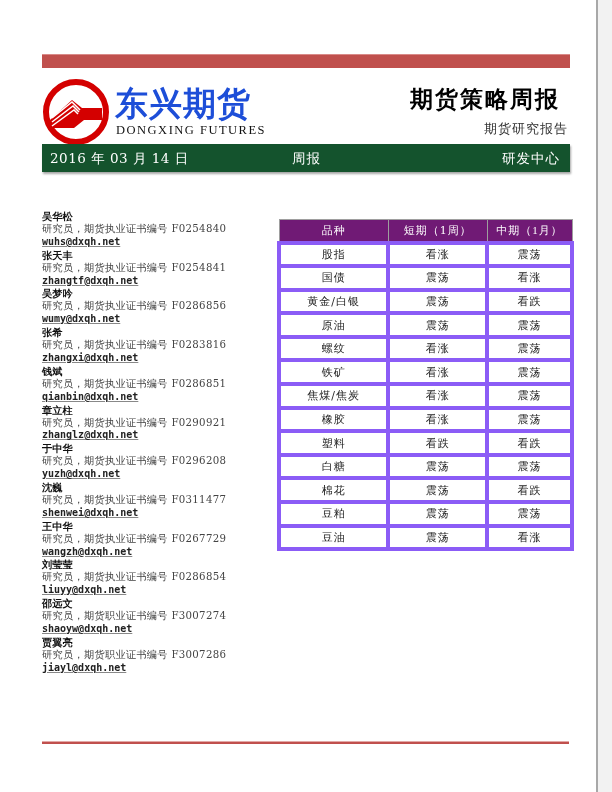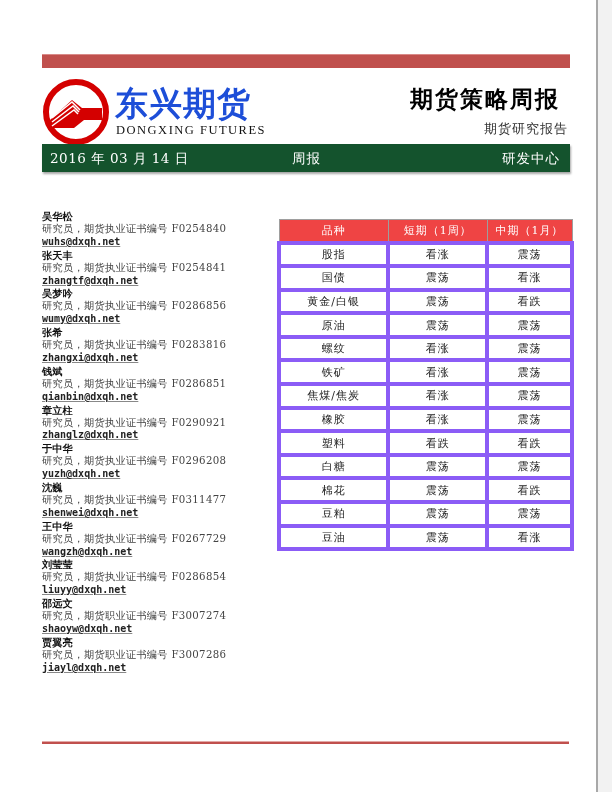--- a/index.html
+++ b/index.html
@@ -24,25 +24,25 @@
   .date-bar .date { position: absolute; left: 8px; top: 6px; letter-spacing: 0.5px; }
   .date-bar .type { position: absolute; left: 250px; top: 6px; letter-spacing: 1px; }
   .date-bar .dept { position: absolute; right: 10px; top: 6px; letter-spacing: 1px; }
 
   .analysts { position: absolute; left: 42px; top: 210px; width: 210px; font-size: 10.2px; line-height: 12.9px; }
   .analyst .name { font-weight: bold; color: #111; }
   .analyst .role { color: #444; letter-spacing: 0.3px; }
   .analyst .email { font-family: "DejaVu Sans Mono", "Liberation Mono", monospace; font-weight: bold; color: #222; text-decoration: underline; text-decoration-color: #888; font-size: 10px; }
 
   .table { position: absolute; left: 277px; top: 219px; width: 297px; border-collapse: collapse; font-size: 11px; }
-  .table th { background: #ef4444; color: #fff; font-weight: normal; height: 23px; border: 1px solid #9e9e9e; border-bottom: 2px solid #7a0000; letter-spacing: 1px; }
+  .table th { background: #701a75; color: #fff; font-weight: normal; height: 23px; border: 1px solid #9e9e9e; border-bottom: 2px solid #7a0000; letter-spacing: 1px; }
   .table td { height: 23.6px; text-align: center; border: 4px solid #8b5cf6; color: #222; letter-spacing: 1px; }
   .table th:nth-child(1), .table td:nth-child(1) { width: 111px; }
   .table th:nth-child(2), .table td:nth-child(2) { width: 100px; margin-left: 10px; }
-  .table th:nth-child(3), .table td:nth-child(3) { width: 86px; }
+  .table th:nth-child(3), .table td:nth-child(3) { width: 86px; font-family: Liberation Serif, serif; }
 
   .bottom-line { position: absolute; left: 42px; top: 741px; width: 527px; height: 3px; background: #c0504d; border-top: 1px solid #e3a9a7; }
 </style>
 </head>
 <body>
 
 <div class="page-outside"></div>
 <div class="page-edge"></div>
 
 <div class="top-bar"></div>

